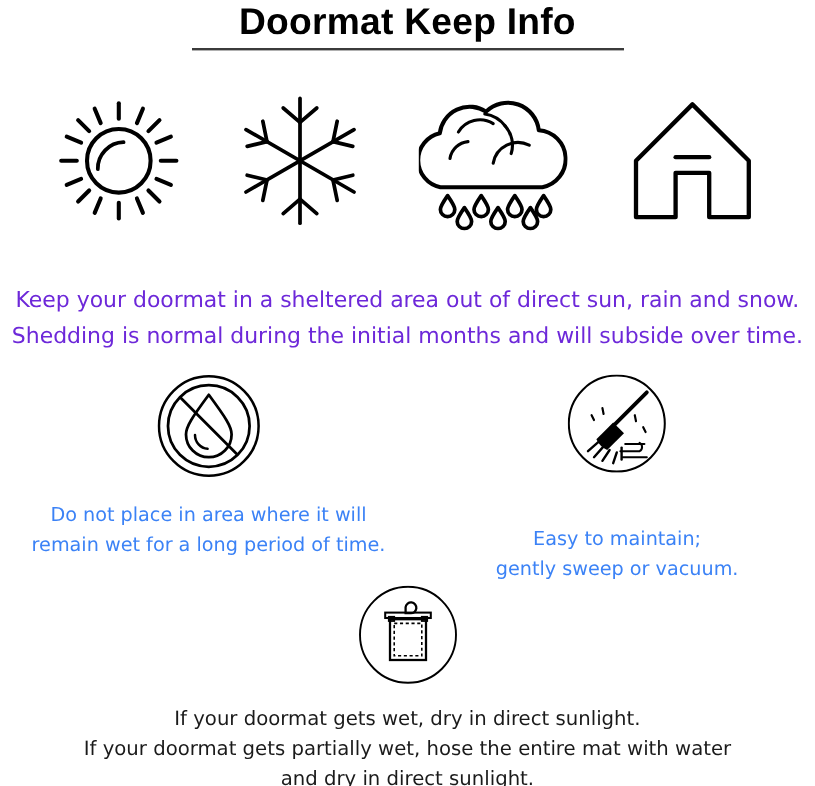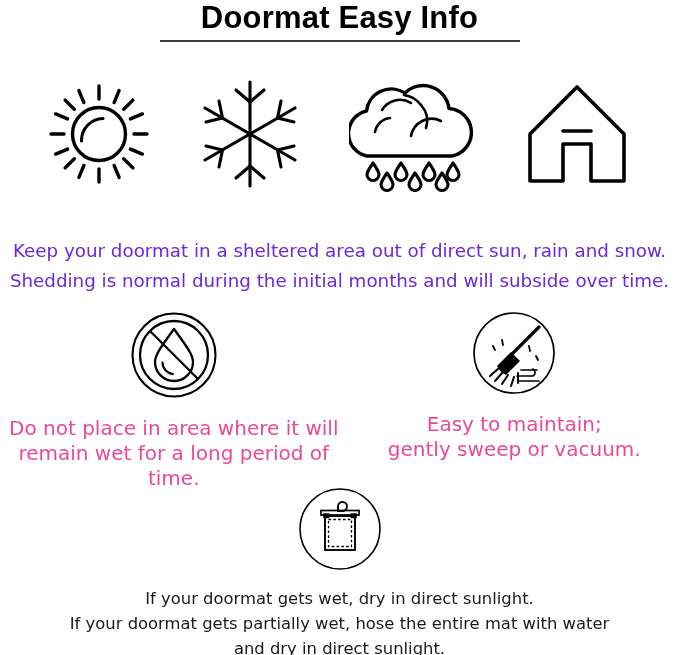--- a/index.html
+++ b/index.html
@@ -78,27 +78,27 @@
     width: 679px;
     display: flex;
   }
   .care-col {
     width: 50%;
     display: flex;
     flex-direction: column;
     align-items: center;
   }
   .care-col.left  { padding-left: 8px; }
-  .care-col.right { padding-left: 10px; }
+  .care-col.right { padding-left: 10px; gap: 24px; }
   .care-caption {
     margin-top: 14px;
     text-align: center;
-    font-size: 20px;
+    font-size: 16px;
     line-height: 25px;
-    color: #ec4899;
+    color: #3b82f6;
     white-space: pre-line;
   }
 
   
   .dry-section {
     position: absolute;
     top: 488px;
     left: 0;
     width: 679px;
     display: flex;
@@ -111,21 +111,21 @@
     font-size: 16.4px;
     line-height: 25px;
     color: #1a1a1a;
     white-space: pre-line;
   }
 </style>
 </head>
 <body>
 
 <div class="title-wrap">
-  <h1 class="title">Doormat Easy Info</h1>
+  <h1 class="title">Doormat Keep Info</h1>
   <div class="title-rule"></div>
 </div>
 
 <div class="weather-row">
 
   <span class="weather-icon">
     <svg width="106" height="112" viewBox="0 0 106 112">
       <g stroke="#000" stroke-width="3.4" fill="none" stroke-linecap="round">
         <circle cx="53" cy="56" r="26.5"></circle>
         <path d="M35.5 63 A 22 22 0 0 1 57 40.5" stroke-width="3.1"></path>

